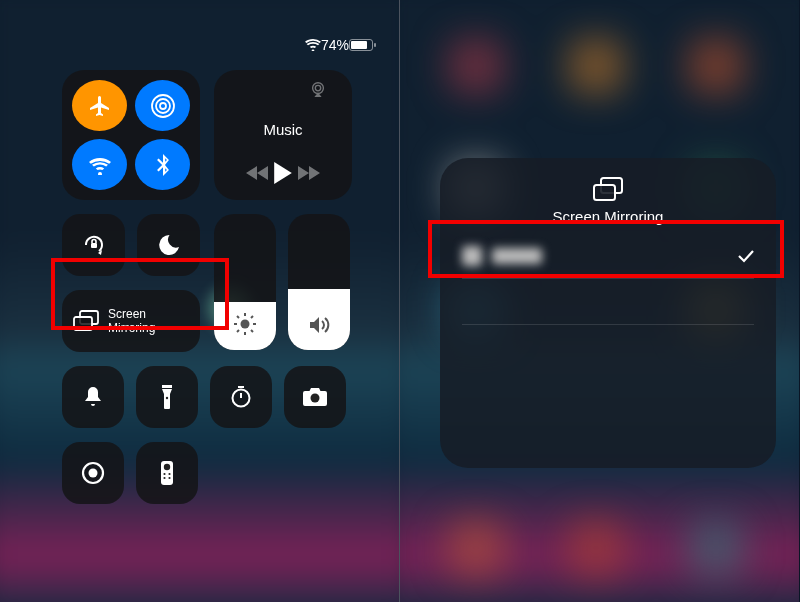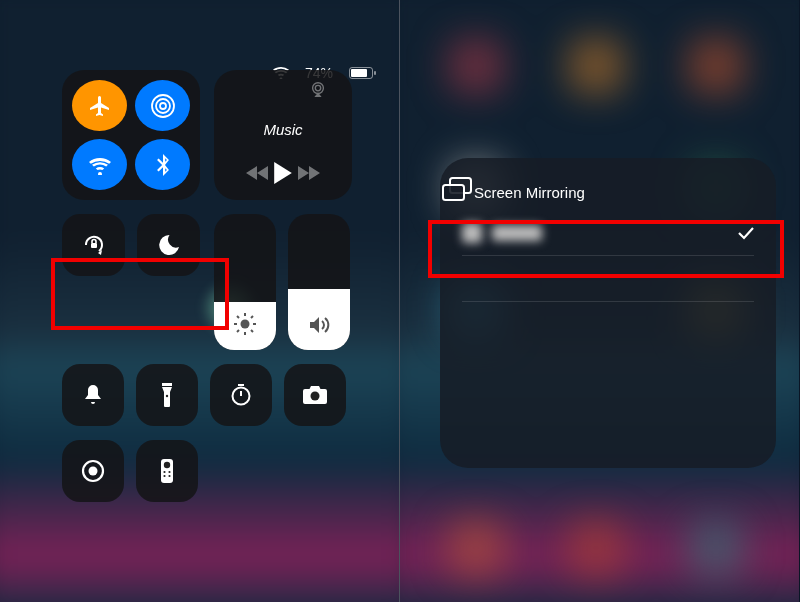--- a/index.html
+++ b/index.html
@@ -19,22 +19,22 @@
     .panel-right { width: 400px; border-left: 1px solid rgba(200,200,200,0.35); }
     .bg {
       position: absolute; inset: -20px;
       background: linear-gradient(180deg,#102030 0%,#102030 40%, #1a3040 55%, #1c4456 60%, #0e2b3f 75%, #7a2157 90%, #0e2b3f 100%);
       filter: blur(14px);
     }
     .bg-icons { position:absolute; inset:0; filter: blur(18px); }
     .bicon { position:absolute; width:56px; height:56px; border-radius:14px; opacity:0.55;}
     .status-bar {
       position:absolute; top:34px; left:0; right:0; height:22px;
-      display:flex; justify-content:flex-end; align-items:center; gap:16px;
-      padding-right:26px; color:#fff; z-index:5;margin-top:28px;
+      display:flex; justify-content:flex-end; align-items:center; gap:0;
+      padding-right:26px; color:#fff; z-index:5;
     }
     .battery-pct { font-size:14px; font-weight:500;}
     .battery-body {
       width:24px; height:12px; border:1.2px solid rgba(255,255,255,0.5);
       border-radius:3px; position:relative; display:flex; align-items:center;
     }
     .battery-fill { height:8px; margin-left:1px; background:#fff; border-radius:1px; width:16px;}
     .battery-cap { position:absolute; right:-4px; top:3px; width:2px; height:4px; background:rgba(255,255,255,0.5); border-radius:1px;}
     .cc {
       position:absolute; top:70px; left:62px; width:290px;
@@ -45,21 +45,21 @@
       background: rgba(20,20,22,0.85);
       border-radius:22px;
       position:relative;
     }
     .module-2x2 { grid-column: span 1; height:130px; }
     .module-1x1 { width:62px; height:62px; border-radius:18px; }
     .connectivity { padding:10px; display:grid; grid-template-columns:1fr 1fr; grid-template-rows:1fr 1fr; gap:8px; }
     .cbtn { border-radius:50%; display:flex; align-items:center; justify-content:center; }
     .cbtn-orange { background:#ff9500; }
     .cbtn-blue { background:#007aff; }
-    .music { padding:10px 25px; color:#fff; display:flex; flex-direction:column; justify-content:space-between;font-style:italic;}
+    .music { padding:10px 25px; color:#fff; display:flex; flex-direction:column; justify-content:space-between;}
     .music-top { display:flex; justify-content:flex-end; align-items:flex-start;}
     .music-title { text-align:center; font-size:15px; margin-top:-2px;}
     .music-ctrl { display:flex; justify-content:space-around; align-items:center; padding:0 4px 6px;}
     .row-small { display:flex; gap:12px; grid-column: span 1;}
     .row-small .module { flex:1; display:flex; align-items:center; justify-content:center;}
     .screen-mirror {
       display:flex; align-items:center; gap:8px; padding:0 10px; color:#fff;
       height:62px; border-radius:18px; background:rgba(20,20,22,0.85);
     }
     .sm-text { font-size:12px; line-height:1.2; }
@@ -82,21 +82,21 @@
     .hl-right { top:220px; left:28px; width:356px; height:58px; z-index:20;}
     
     .mirror-panel {
       position:absolute; top:158px; left:40px; width:336px; height:310px;
       background: rgba(22,28,38,0.85);
       border-radius:28px;
       z-index:5;
       color:#fff;
       display:flex; flex-direction:column;
     }
-    .mp-header { display:flex; flex-direction:row; align-items:center; padding:18px 0 8px;}
+    .mp-header { display:flex; flex-direction:column; align-items:center; padding:18px 0 8px;}
     .mp-title { font-size:15px; margin-top:6px;}
     .mp-list { flex:1; padding:0 22px;}
     .mp-item { display:flex; align-items:center; justify-content:space-between; height:46px; border-bottom:1px solid rgba(255,255,255,0.12);}
     .mp-item-left { display:flex; align-items:center; gap:10px;}
     .mp-blur { filter: blur(5px); }
     .mp-blur-ico { width:20px; height:20px; background:#bbb; border-radius:4px;}
     .mp-blur-txt { width:50px; height:16px; background:#bbb; border-radius:3px;}
     .mp-stop { text-align:center; padding:16px 0; font-size:16px; border-top:1px solid rgba(255,255,255,0.12);}
     .ico { display:inline-flex; }
     .ghost { opacity:0.4; }
@@ -219,20 +219,32 @@
           <span class="slider-icon">
             <svg width="24" height="22" viewBox="0 0 24 22">
                 <path fill="#555" d="M3 8v6h4l5 5V3L7 8z"></path>
                 <path fill="none" stroke="#555" stroke-width="2" d="M15 7a5 5 0 010 8M18 4a9 9 0 010 14"></path>
               </svg>
           </span>
         </div>
       </div>
     </div>
 
+    <div class="screen-mirror" style="grid-column:1;">
+      <span class="ico">
+        <svg width="28" height="22" viewBox="0 0 28 22">
+            <rect x="8" y="1" width="18" height="13" rx="2" fill="none" stroke="#fff" stroke-width="1.8"></rect>
+            <rect x="2" y="7" width="18" height="13" rx="2" fill="rgba(20,20,22,0.85)" stroke="#fff" stroke-width="1.8"></rect>
+          </svg>
+      </span>
+      <div class="sm-text">
+        <div>Screen</div>
+        <div>Mirroring</div>
+      </div>
+    </div>
 
     <div class="row-bottom">
       <div class="module module-1x1">
         <svg width="22" height="24" viewBox="0 0 22 24">
             <path fill="#fff" d="M11 2a5 5 0 00-5 5v5l-3 4h16l-3-4V7a5 5 0 00-5-5zm-2 17a2 2 0 004 0z"></path>
           </svg>
       </div>
       <div class="module module-1x1">
         <svg width="14" height="26" viewBox="0 0 14 26">
             <path fill="#fff" d="M2 1h10v3H2zM2 5h10l-2 5v14a1 1 0 01-1 1H5a1 1 0 01-1-1V10z"></path>

